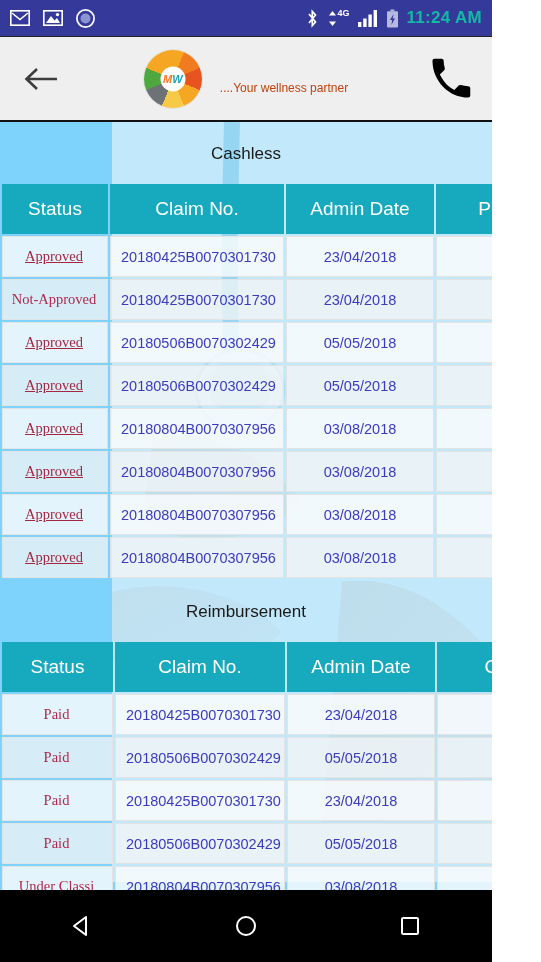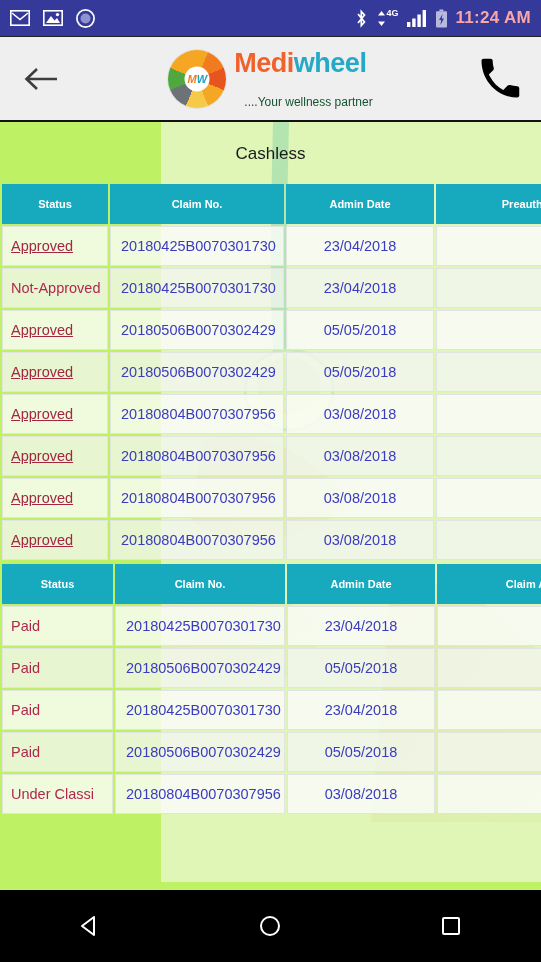--- a/index.html
+++ b/index.html
@@ -1,30 +1,30 @@
 <!DOCTYPE html>
 <html><head>
 <meta charset="utf-8">
 <style>
   html,body{margin:0;padding:0;}
   body{
     width:541px;height:962px;overflow:hidden;
     font-family:"Liberation Sans","DejaVu Sans",sans-serif;
     background:#ffffff;
   }
-  #app{position:relative;width:541px;height:962px;}
+  #app{position:relative;width:492px;height:962px;}
 
   
   .statusbar{
     height:36px;background:#34399a;display:flex;align-items:center;
     padding:0 10px;box-sizing:border-box;color:#fff;
   }
   .sb-left{display:flex;align-items:center;gap:13px;}
   .sb-right{margin-left:auto;display:flex;align-items:center;gap:8px;}
-  .sb-time{font-size:17px;font-weight:bold;letter-spacing:.3px;color:#fca5a5;}
+  .sb-time{font-size:17px;font-weight:bold;letter-spacing:.3px;color:#14b8a6;}
   .icon-svg{display:block;}
 
   
   .appbar{
     height:86px;background:#efefef;border-bottom:2px solid #111;
     border-top:1px solid #222;
     display:flex;align-items:center;box-sizing:border-box;
     padding:0 18px;position:relative;
   }
   .back-btn{width:46px;display:flex;align-items:center;justify-content:center;cursor:pointer;}
@@ -50,48 +50,48 @@
   .wheel-hub{position:absolute;left:50%;top:50%;transform:translate(-50%,-50%);
     width:25px;height:25px;border-radius:50%;background:#fff;
     display:flex;align-items:center;justify-content:center;
     font-size:11px;font-weight:bold;font-style:italic;line-height:1;}
   .hub-m{color:#f07c1f;}
   .hub-w{color:#1aa3bd;}
   .brand-text{display:flex;flex-direction:column;line-height:1;}
   .brand-name{font-size:27px;font-weight:600;letter-spacing:-.5px;}
   .bn-medi{color:#f0622b;}
   .bn-wheel{color:#25a9c6;}
-  .brand-tag{font-size:12px;color:#14532d;margin-top:19px;padding-left:10px;}
+  .brand-tag{font-size:12px;color:#c2410c;margin-top:19px;padding-left:10px;}
   .call-btn{margin-left:auto;width:46px;display:flex;align-items:center;justify-content:center;cursor:pointer;}
 
   
   .content{
     position:absolute;top:122px;left:0;right:0;bottom:72px;
-    background:#bef264;overflow:hidden;
+    background:#7dd3fc;overflow:hidden;
   }
   .bg-art{position:absolute;inset:0;overflow:hidden;pointer-events:none;}
   .bg-art svg{position:absolute;right:-40px;top:0;opacity:.55;}
 
   .section-title{
     position:relative;text-align:center;color:#1a1a1a;font-size:17px;
     padding:22px 0 18px 0;background:transparent;
   }
   .table-wrap{position:relative;}
   table{border-collapse:separate;border-spacing:2px;width:640px;table-layout:fixed;}
   thead th{
-    background:#17a9be;color:#ffffff;font-size:11px;font-weight:bold;
+    background:#17a9be;color:#ffffff;font-size:19px;font-weight:normal;
     padding:14px 10px;text-align:center;white-space:nowrap;margin-left:48px;
   }
   tbody td{
     background:rgba(252,252,252,.80);
     font-size:14.5px;padding:11px 10px;white-space:nowrap;
     color:#3b3bbf;border:1px solid #e3e3e3;
   }
   tbody tr:nth-child(even) td{background:rgba(246,246,246,.74);}
-  td.status{color:#b0284c;text-align:left;padding-left:8px;}
+  td.status{color:#b0284c;text-align:center;padding-left:8px;font-family:Liberation Serif, serif;}
   td.status .link{color:#a32741;text-decoration:underline;cursor:pointer;}
   td.status .plain{color:#b0284c;}
   td.claimno{text-align:left;}
   td.date{text-align:center;}
   td.right{text-align:right;padding-right:14px;}
 
   
   .t1 col.c1{width:106px;}
   .t1 col.c2{width:174px;}
   .t1 col.c3{width:148px;}
@@ -179,23 +179,20 @@
 
     <div class="brand">
       <div class="brand-inner">
         <div class="wheel">
           <div class="wheel-hub">
             <span class="hub-m">M</span>
               <span class="hub-w">W</span>
           </div>
         </div>
         <div class="brand-text">
-          <div class="brand-name">
-            <span class="bn-medi">Medi</span><span class="bn-wheel">wheel</span>
-          </div>
           <div class="brand-tag">....Your wellness partner</div>
         </div>
       </div>
     </div>
 
     <div class="call-btn">
       <span>
         <svg class="icon-svg" width="44" height="44" viewBox="0 0 24 24">
           <path fill="#000" d="M6.6 10.8c1.6 3.1 4.1 5.6 7.2 7.2l2.4-2.4c.3-.3.8-.4 1.2-.3 1.3.4 2.6.6 4 .6.6 0 1.1.5 1.1 1.1V21c0 .6-.5 1.1-1.1 1.1C10.9 22.1 1.9 13.1 1.9 2c0-.6.5-1.1 1.1-1.1h3.9c.6 0 1.1.5 1.1 1.1 0 1.4.2 2.7.6 4 .1.4 0 .9-.3 1.2l-2.4 2.4z"></path>
         </svg>
@@ -285,20 +282,21 @@
           <tr>
             <td class="status"><span class="link">Approved</span></td>
             <td class="claimno">20180804B0070307956</td>
             <td class="date">03/08/2018</td>
             <td class="right">Addition</td>
           </tr>
         </tbody>
       </table>
     </div>
 
+    <div class="section-title">Reimbursement</div>
     <div class="table-wrap">
       <table class="t2">
         <colgroup>
             <col class="c1">
             <col class="c2">
             <col class="c3">
             <col class="c4">
           </colgroup>
         <thead>
           <tr>

